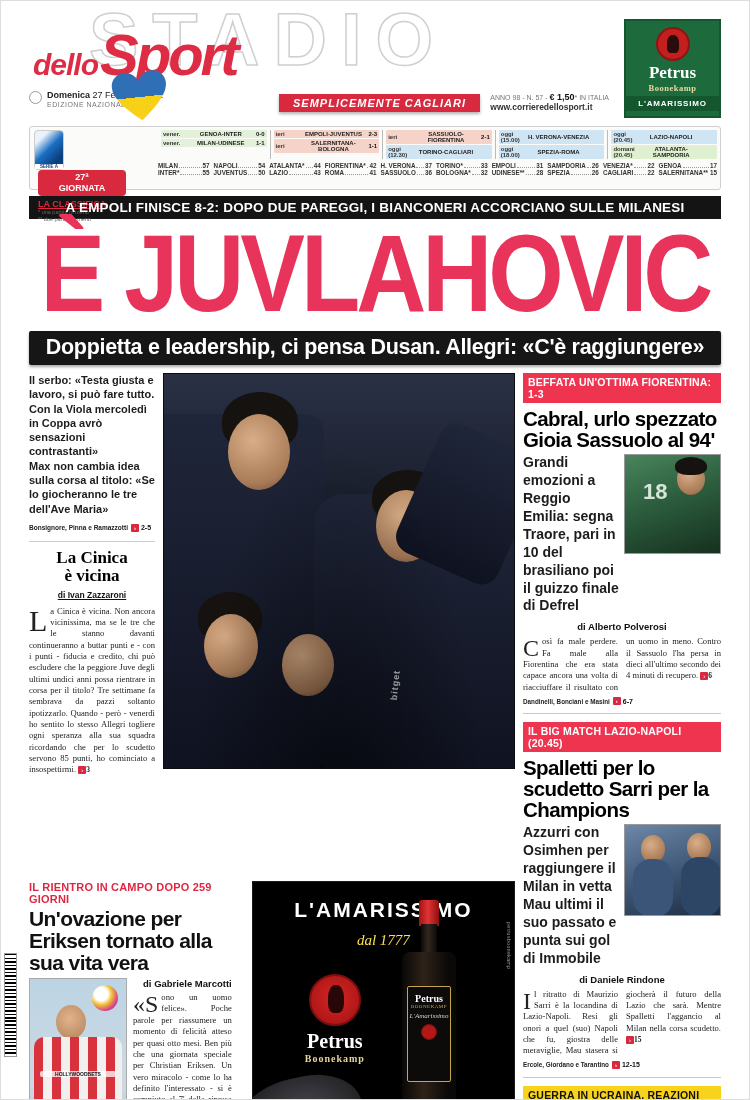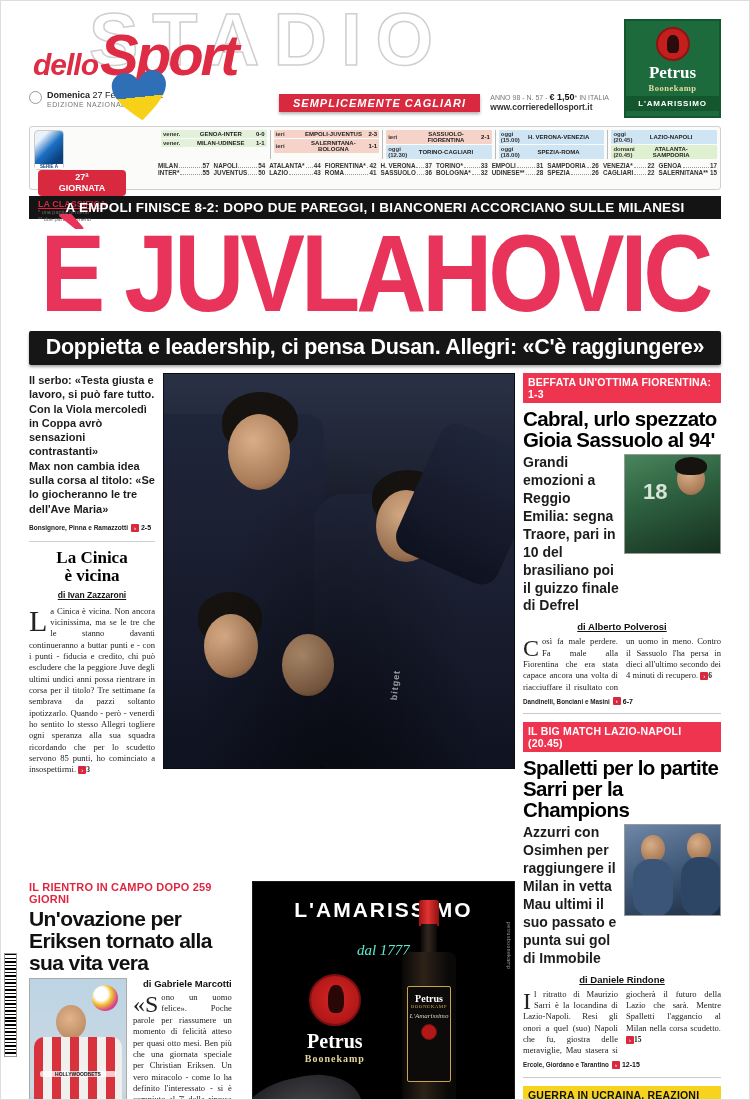--- a/index.html
+++ b/index.html
@@ -94,21 +94,21 @@
   .sec-kicker { background:#ef3450; color:#fff; font-weight:bold; font-size:10.5px; padding:3px 5px; letter-spacing:.2px; }
   .sec-kicker.yellow { background:#f7d31e; color:#111; }
   .sec-title { font-weight:bold; font-size:20.5px; letter-spacing:-0.6px; line-height:1.03; color:#000; margin:5px 0 4px; }
   .deck-row { display:flex; gap:5px; }
   .deck { font-size:14px; font-weight:bold; line-height:1.28; color:#1c1c1c; width:96px; flex:none; }
   .sm-photo { flex:1; border:1px solid #999; position:relative; overflow:hidden; }
   .photo-fior { background:linear-gradient(160deg,#49855c 0%,#2c5e3e 45%,#16301f 100%); }
   .photo-fior .num { position:absolute; left:18px; top:24px; color:#eaf3ea; font-size:22px; font-weight:bold; opacity:.9; }
   .photo-lazio { background:linear-gradient(160deg,#6f87a8 0%,#3c5573 55%,#1d2b40 100%); }
   .photo-abra { background:linear-gradient(180deg,#cfd9e4 0%,#aebdcc 60%,#8fa0b0 100%); }
-  .sec-author { text-align:center; font-size:9.5px; font-weight:bold; text-decoration:underline; margin:6px 0 4px; }
+  .sec-author { text-align:center; font-size:9.5px; font-weight:bold; margin:6px 0 4px; }
   .two-col { columns:2; column-gap:8px; }
   .sec-footer { display:flex; align-items:center; gap:3px; font-size:6.3px; font-weight:bold; color:#222; margin-top:4px; }
   .sec-div { border-top:1px solid #c9c9c9; margin:8px 0; }
   .inline-page { white-space:nowrap; font-weight:bold; font-size:7.5px; }
   .inline-page .bx { display:inline-block; width:8px; height:8px; background:#d8293f; color:#fff; font-size:6px; line-height:8px; text-align:center; border-radius:1px; }
 
   
   .ukr-row { display:flex; gap:5px; margin-top:5px; }
   .ukr-title { font-weight:bold; font-size:18.5px; letter-spacing:-0.6px; line-height:1.05; flex:1; }
   .ukr-photo { width:86px; height:100px; flex:none; }
@@ -125,21 +125,21 @@
   .erik-head { position:absolute; left:26px; top:26px; width:30px; height:34px; border-radius:50%; background:radial-gradient(circle at 45% 40%, #e3b48c, #bd8d66 75%); }
   .erik-shirt { position:absolute; left:4px; top:58px; width:88px; height:86px; border-radius:10px 10px 0 0; background:repeating-linear-gradient(90deg,#d8333d 0 9px,#f2f0ee 9px 18px); }
   .erik-sponsor { position:absolute; left:10px; top:92px; width:76px; text-align:center; font-size:5px; font-weight:bold; color:#111; background:rgba(255,255,255,.75); border-radius:2px; }
   .erik-shorts { position:absolute; left:0; top:142px; width:98px; height:54px; background:#1a1a1f; }
   .erik-col { flex:1; }
   .erik-author { text-align:right; font-size:9.5px; font-weight:bold; margin-bottom:3px; }
 
   
   .ad { width:270px; background:#000; position:relative; overflow:hidden; border:1px solid #1a1a1a; }
   .ad-title { color:#fff; font-weight:bold; font-size:21px; letter-spacing:2px; text-align:center; margin-top:16px; }
-  .ad-since { color:#5eead4; font-family:"Liberation Serif", serif; font-style:italic; font-size:15px; text-align:center; margin-top:20px; }
+  .ad-since { color:#fde047; font-family:"Liberation Serif", serif; font-style:italic; font-size:15px; text-align:center; margin-top:10px; }
   .ad-logo { position:absolute; left:52px; top:92px; text-align:center; }
   .ad-logo .circ { width:52px; height:52px; border-radius:50%; background:radial-gradient(circle at 50% 45%, #d42525, #a31212); border:2px solid #7d0e0e; margin:0 auto; position:relative; }
   .ad-logo .circ:after { content:""; position:absolute; left:17px; top:9px; width:16px; height:28px; background:#2a0707; border-radius:45% 45% 35% 35%; }
   .ad-brand { color:#fff; font-family:"Liberation Serif", serif; font-weight:bold; font-size:20px; margin-top:4px; }
   .ad-brand-sub { color:#e6d49a; font-family:"Liberation Serif", serif; font-weight:bold; font-size:10px; letter-spacing:1px; }
   .gauntlet { position:absolute; left:-18px; bottom:-14px; width:130px; height:92px; background:radial-gradient(ellipse at 55% 40%, #4a4a4e 0%, #2c2c30 45%, #111 80%); border-radius:50% 40% 45% 45%; transform:rotate(-12deg); }
   .bottle { position:absolute; right:58px; top:18px; width:54px; height:232px; }
   .bottle .cap { position:absolute; left:17px; top:0; width:20px; height:26px; background:linear-gradient(90deg,#a31212,#e03434 45%,#8e0f0f); border-radius:3px 3px 0 0; }
   .bottle .neck { position:absolute; left:19px; top:24px; width:16px; height:30px; background:linear-gradient(90deg,#0c0a09,#33271f 45%,#0c0a09); }
   .bottle .bodyb { position:absolute; left:0; top:52px; width:54px; height:180px; background:linear-gradient(90deg,#090807,#2e2218 40%,#0b0908 85%); border-radius:8px 8px 4px 4px; }
@@ -519,21 +519,21 @@
             <span class="pagebox">
               <span class="bx">›</span>
               <span>6-7</span>
             </span>
           </div>
       </div>
       <div class="sec-div"></div>
 
       <div>
         <div class="sec-kicker">IL BIG MATCH LAZIO-NAPOLI (20.45)</div>
-        <div class="sec-title">Spalletti per lo partite Sarri per la Champions</div>
+        <div class="sec-title">Spalletti per lo scudetto Sarri per la Champions</div>
         <div class="deck-row">
           <div class="deck">Azzurri con Osimhen per raggiungere il Milan in vetta Mau ultimi il suo passato e punta sui gol di Immobile</div>
           <div class="sm-photo photo-lazio" style="height:92px">
             <div class="ph-face" style="left:16px; top:10px; width:24px; height:28px;"></div>
             <div class="ph-face" style="left:62px; top:8px; width:24px; height:28px;"></div>
             <div class="ph-body" style="left:8px; top:34px; width:40px; height:58px; background:#3a5577;"></div>
             <div class="ph-body" style="left:56px; top:32px; width:40px; height:60px; background:#2e4666;"></div>
           </div>
         </div>
         <div class="sec-author">di Daniele Rindone</div>

